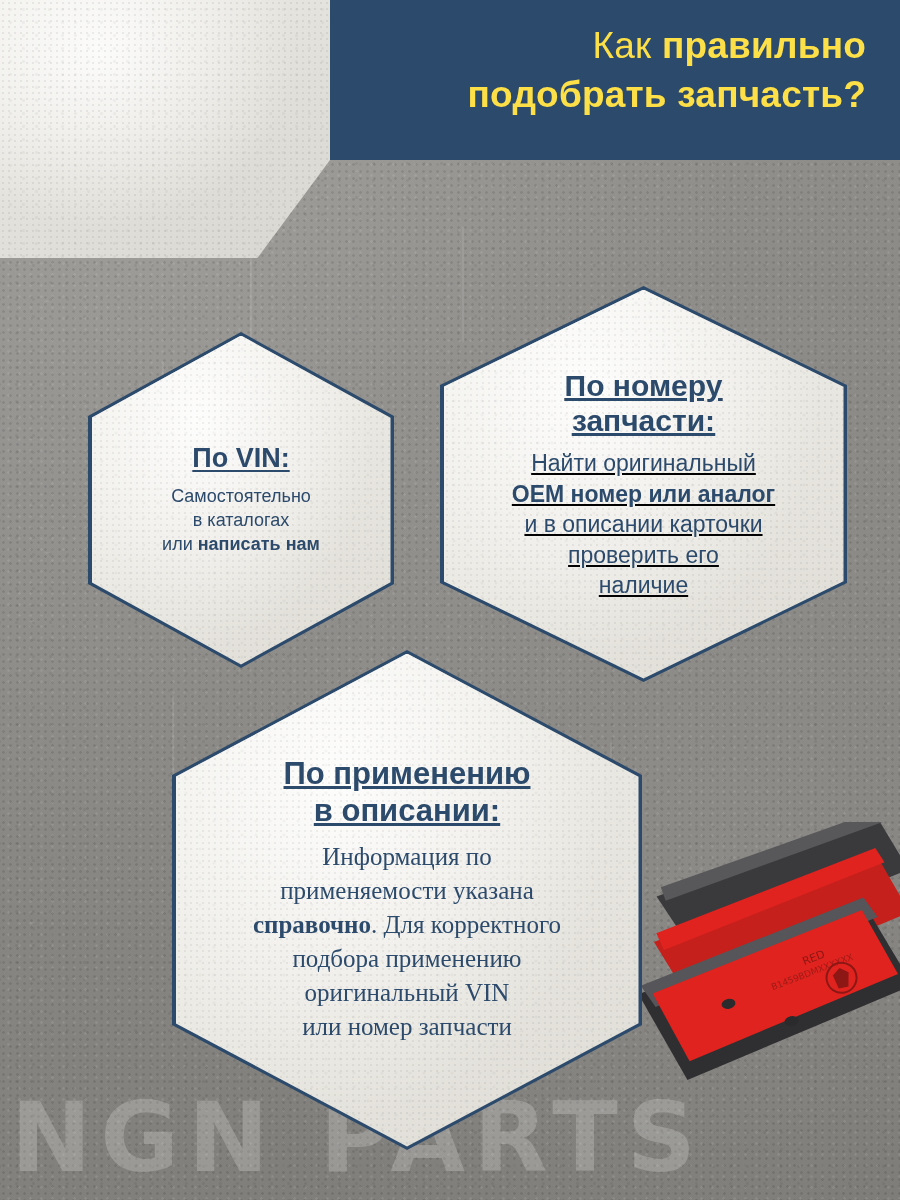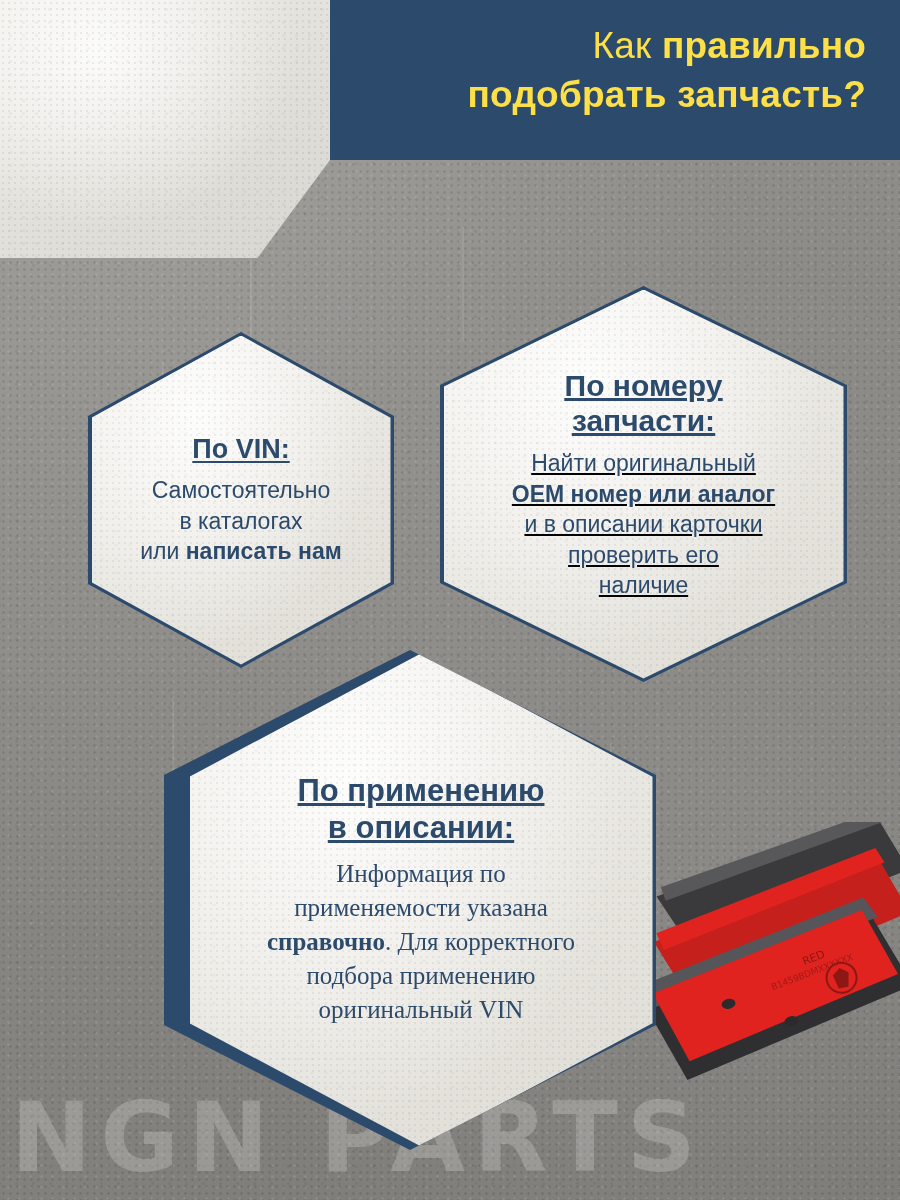--- a/index.html
+++ b/index.html
@@ -175,40 +175,39 @@
 
   
   #hex-vin {
     left: 88px;
     top: 332px;
     width: 306px;
     height: 336px;
   }
   #hex-vin .hex-title { font-size: 27px; }
   #hex-vin .hex-title u { text-decoration: underline; text-underline-offset: 3px; }
-  #hex-vin .hex-body { font-size: 23px; }
+  #hex-vin .hex-body { font-size: 18px; }
 
   
   #hex-part {
     left: 440px;
     top: 286px;
     width: 407px;
     height: 396px;
     text-decoration: underline;
   }
   #hex-part .hex-title { font-size: 30px; }
   #hex-part .hex-body { font-size: 23px; }
 
   
   #hex-usage {
-    left: 164px;
+    left: 172px;
     top: 650px;
     width: 470px;
     height: 500px;
-    padding-left: 22px;
   }
   #hex-usage .hex-title { font-size: 31px; }
   #hex-usage .hex-body { font-size: 25px; line-height: 1.36; font-family: Liberation Serif, serif; }
 
   
   .pads {
     position: absolute;
     right: -14px;
     bottom: 78px;
     width: 360px;
@@ -323,20 +322,21 @@
         <div class="hex-title">
           <u>По применению</u><br>
           <u>в описании:</u>
         </div>
         <div class="hex-body">
           <span>Информация по</span><br>
           <span>применяемости указана</span><br>
           <b>справочно</b><span>. Для корректного</span><br>
           <span>подбора применению</span><br>
           <span>оригинальный VIN</span><br>
+          <span>или номер запчасти</span>
         </div>
       </div>
     </div>
   </div>
 
   <div class="watermark">NGN PARTS</div>
 
 </div>
 
 </body></html>

